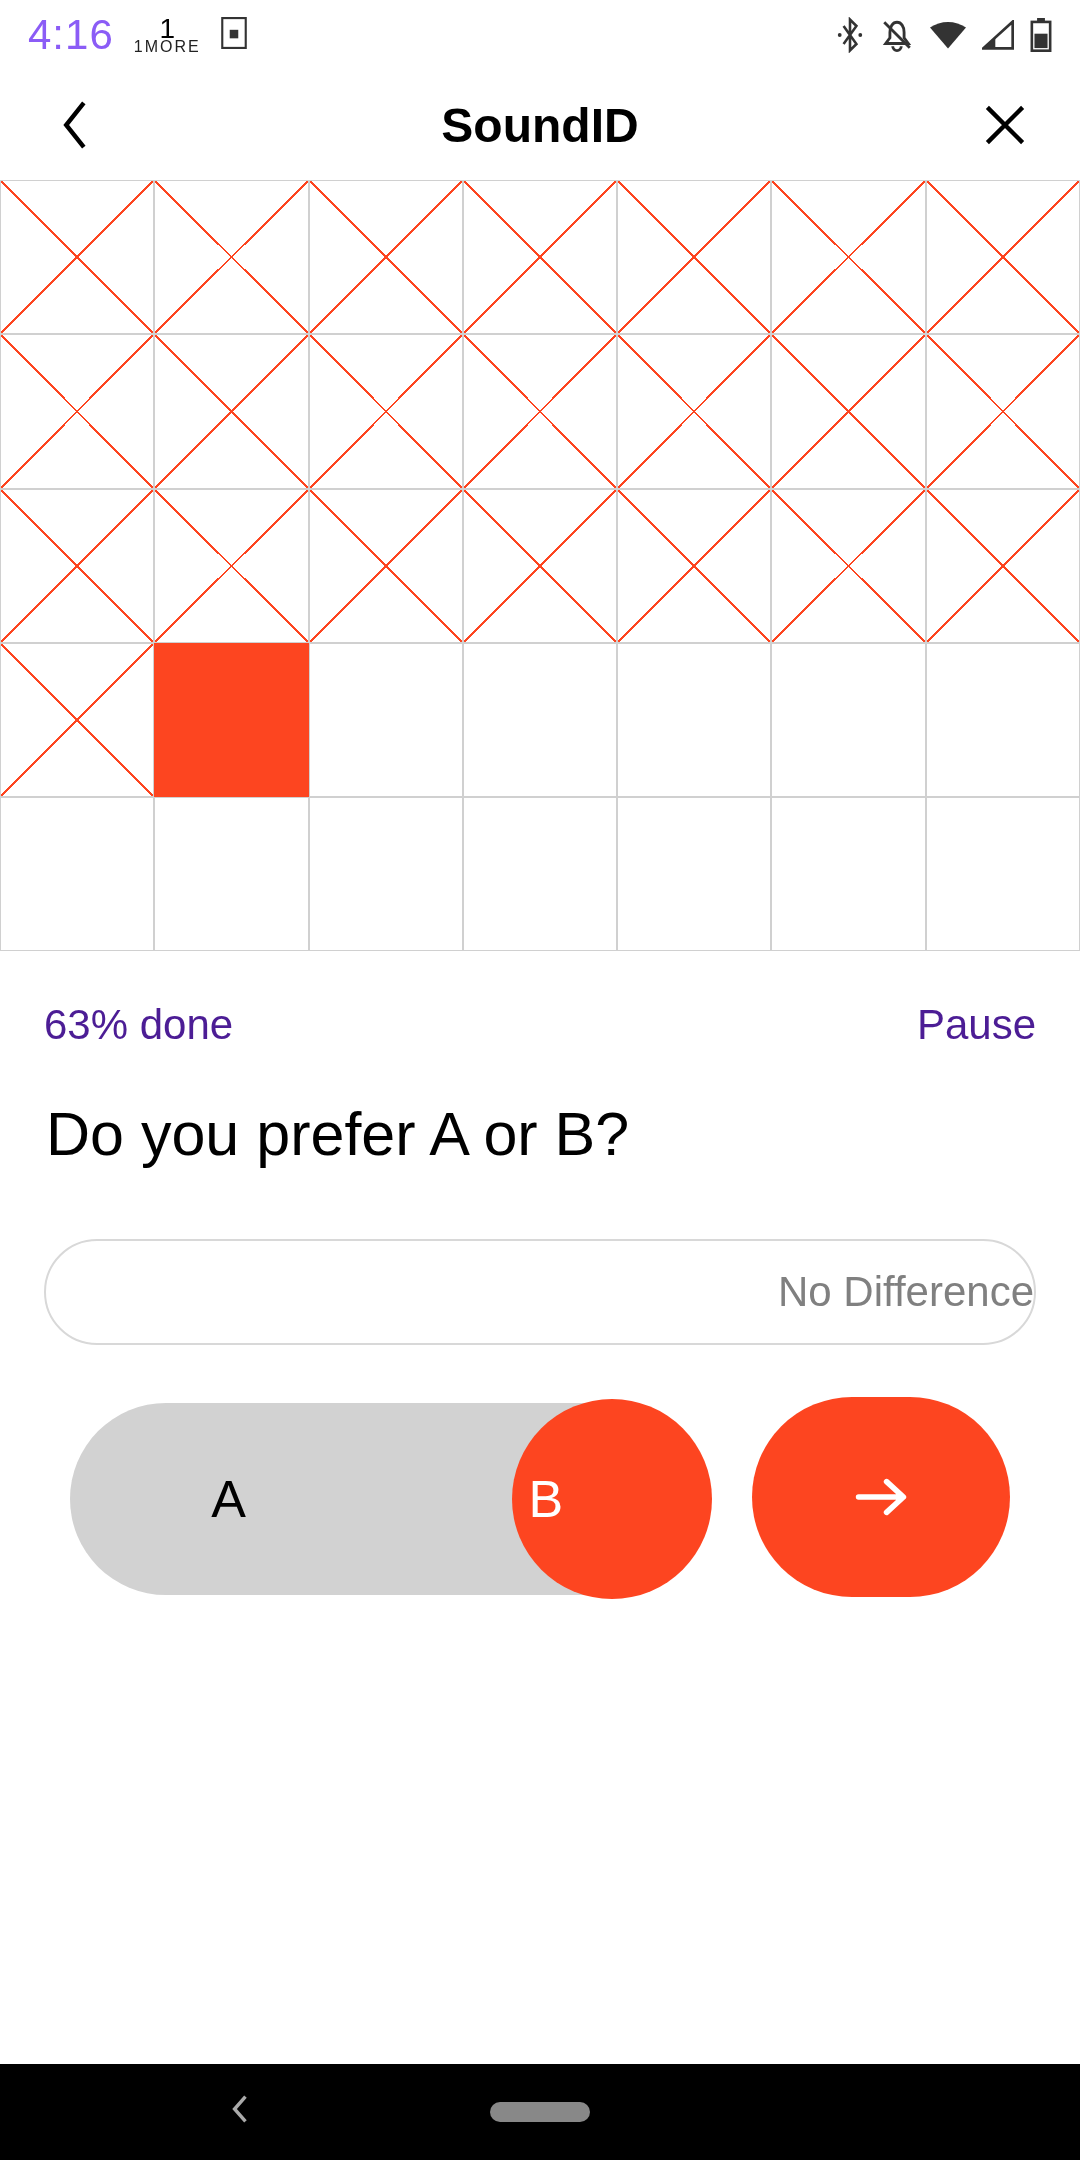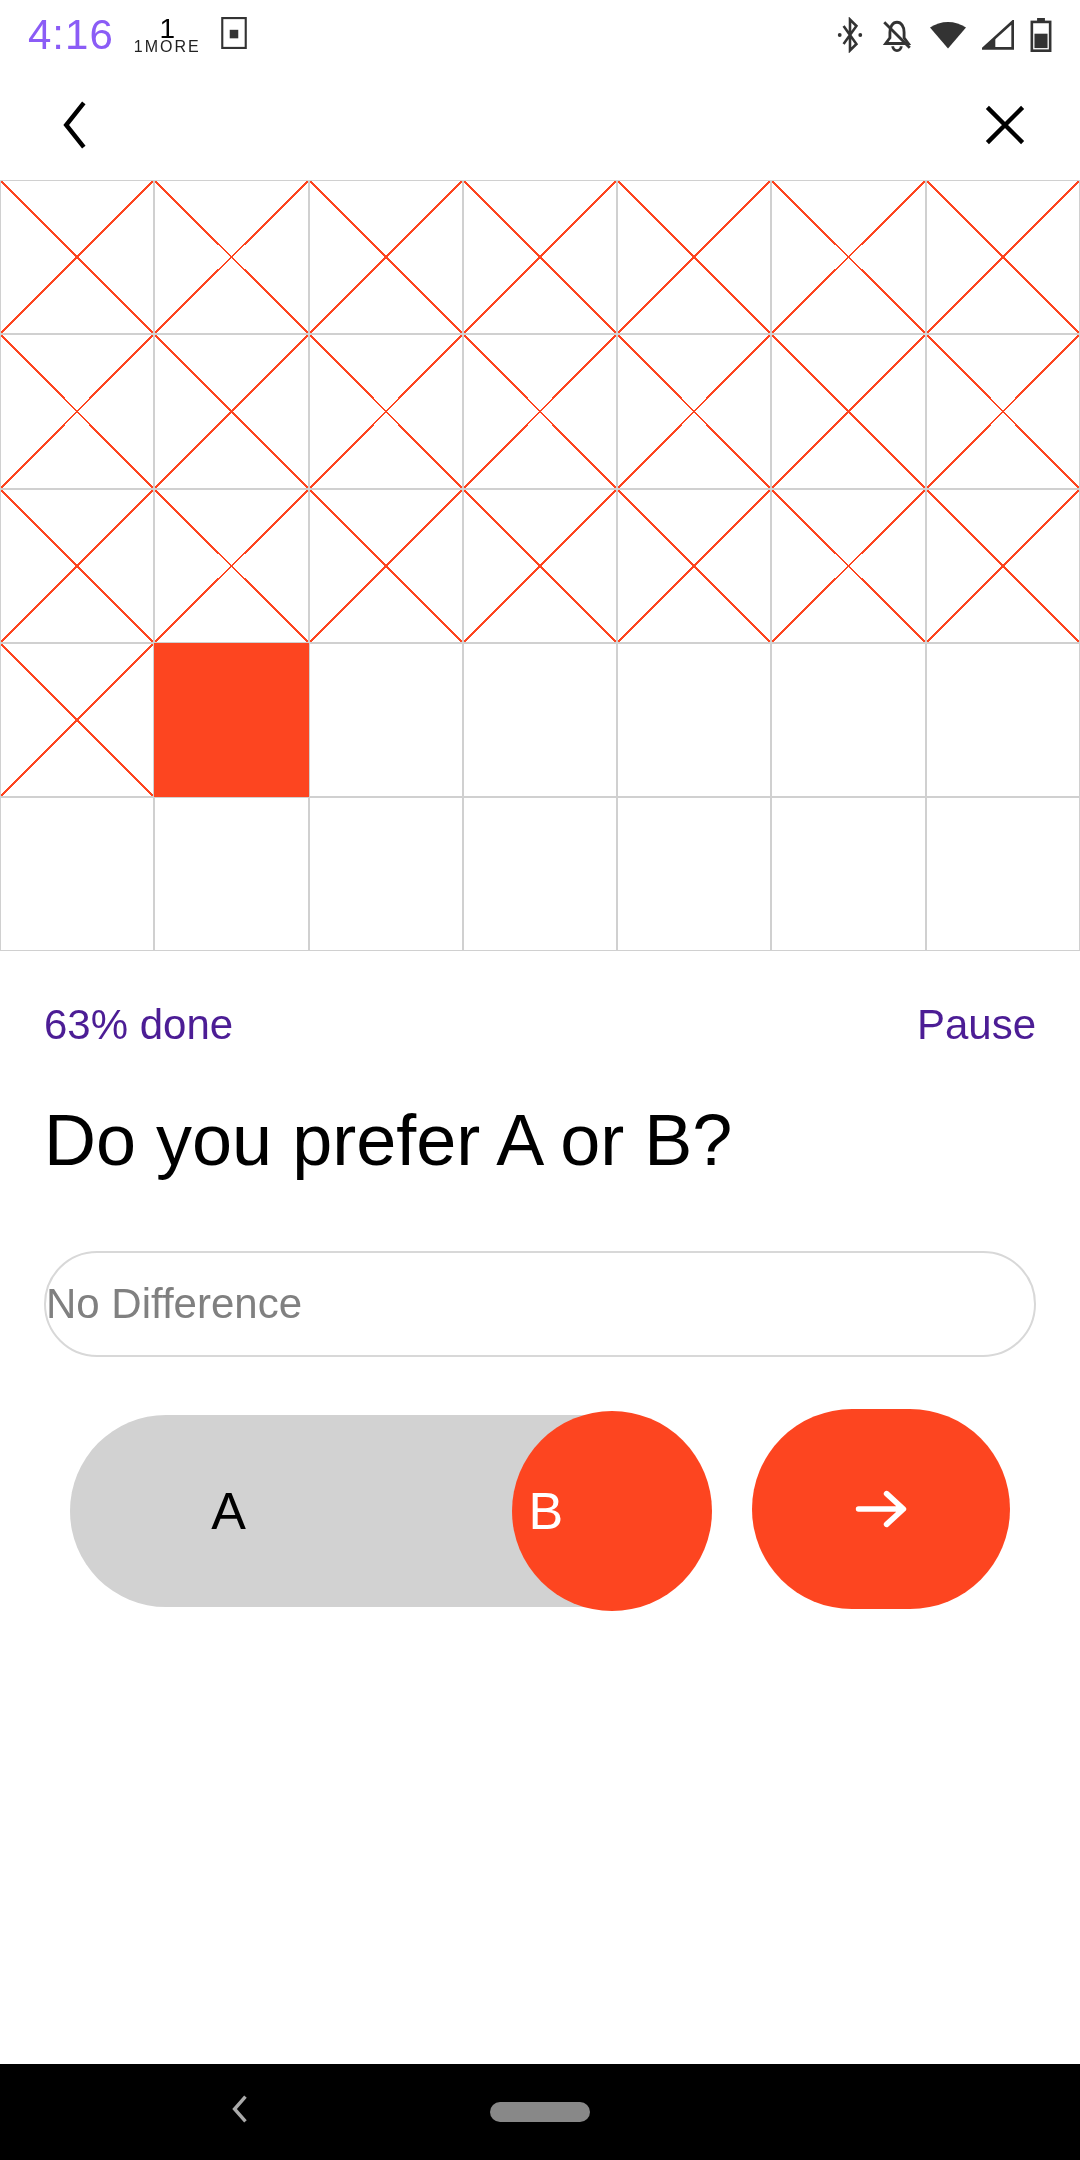--- a/index.html
+++ b/index.html
@@ -28,25 +28,25 @@
   }
   .cell.crossed::after {
     background: linear-gradient(to top left, transparent calc(50% - 1px), #fd4520 calc(50% - 1px), #fd4520 calc(50% + 1px), transparent calc(50% + 1px));
   }
   .cell.filled { background: #fd4520; border-color:#fd4520;}
   
   
   .progress-row { display: flex; justify-content: space-between; padding: 50px 44px 30px 44px; font-size: 42px; color: #4c1d95; }
   
   
-  .question { padding: 20px 44px 40px 44px; font-size: 72px; font-weight: 400; color: #000; }
+  .question { padding: 20px 44px 40px 31px; font-size: 61px; font-weight: 400; color: #000; margin-left: 15px; }
   
   
   .nodiff-wrap { padding: 0 44px; margin-top: 30px;}
-  .nodiff-btn { width: 100%; height: 106px; border: 2px solid #d8d8d8; border-radius: 53px; background: #fff; font-size: 42px; color: #808080; display:flex; align-items:center; justify-content:flex-start;margin-top:29px;}
+  .nodiff-btn { width: 100%; height: 106px; border: 2px solid #d8d8d8; border-radius: 53px; background: #fff; font-size: 42px; color: #808080; display:flex; align-items:center; justify-content:flex-end;margin-top:29px;}
   
   
   .ab-row { display: flex; align-items: center; gap: 48px; padding: 56px 70px 0 70px; }
   .ab-toggle { position: relative; width: 640px; height: 192px; background: #d2d2d2; border-radius: 96px; display: flex; }
   .ab-side { flex: 1; display: flex; align-items: center; justify-content: center; font-size: 52px; color: #000; z-index: 2; }
   .ab-knob { position: absolute; top: -4px; width: 200px; height: 200px; border-radius: 50%; background: #fd4520; transition: left .2s; z-index:1;}
   .ab-side.selected { color: #fff; }
   .next-btn { width: 260px; height: 200px; border-radius: 100px; background: #fd4520; display: flex; align-items: center; justify-content: center; margin-top:-4px;}
   
   
@@ -105,20 +105,21 @@
     </span>
   </div>
 </div>
 
 <div class="app-header" style="position:relative;">
   <div class="header-btn">
     <svg width="30" height="50" viewBox="0 0 20 34">
         <path d="M16 2 L4 17 L16 32" stroke="#000" stroke-width="3" fill="none"></path>
       </svg>
   </div>
+  <div class="header-title">SoundID</div>
   <div class="header-btn">
     <svg width="44" height="44" viewBox="0 0 30 30">
         <path d="M3 3 L27 27 M27 3 L3 27" stroke="#000" stroke-width="3" fill="none"></path>
       </svg>
   </div>
 </div>
 
 <div class="grid-wrap">
   <div class="grid" id="grid">
       <div class="cell crossed"></div>

